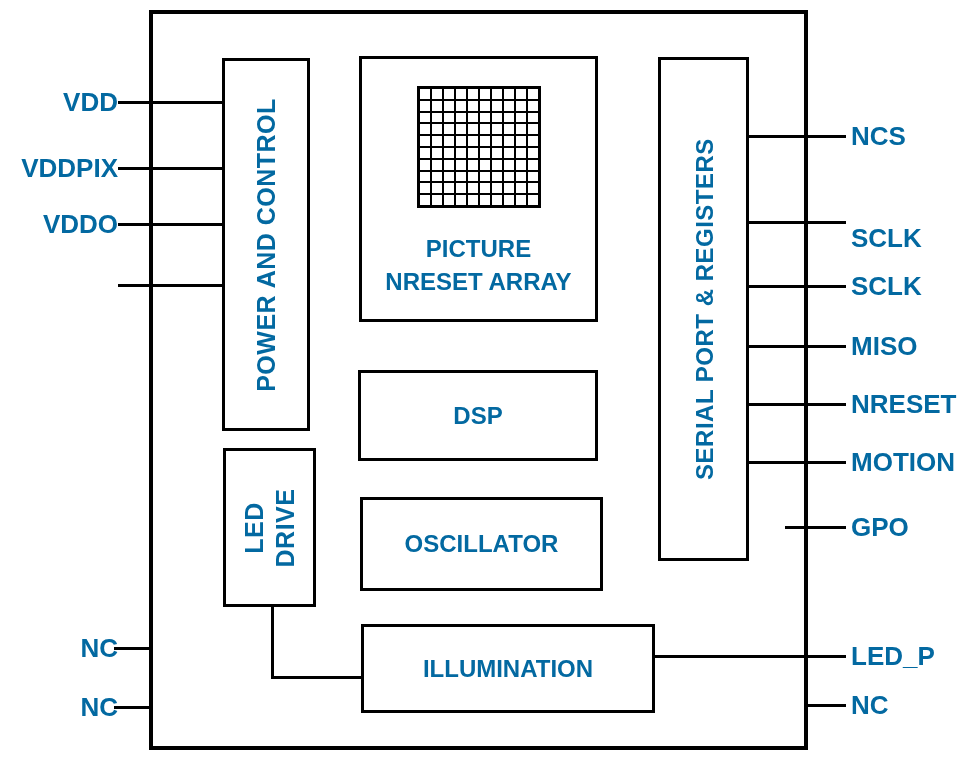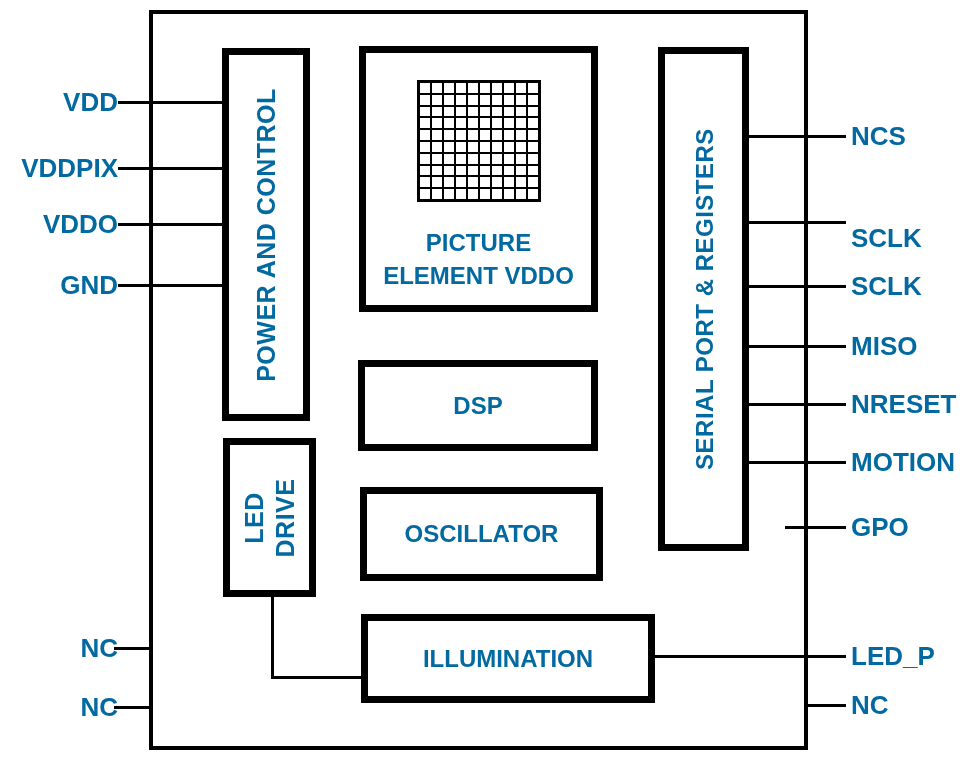--- a/index.html
+++ b/index.html
@@ -19,23 +19,24 @@
     left: 149px; top: 10px;
     width: 659px; height: 740px;
     border: 4px solid #000;
     box-sizing: border-box;
     background: #ffffff;
   }
 
   
   .block {
     position: absolute;
-    border: 7px solid #000000;
+    border: 3px solid #000000;
     box-sizing: border-box;
     background: #ffffff;
+    margin-top: 10px;
   }
   #blk-power        { left: 222px; top: 48px;  width: 88px;  height: 373px; }
   #blk-picture      { left: 359px; top: 46px;  width: 239px; height: 266px; }
   #blk-serial       { left: 658px; top: 47px;  width: 91px;  height: 504px; }
   #blk-dsp          { left: 358px; top: 360px; width: 240px; height: 91px; }
   #blk-oscillator   { left: 360px; top: 487px; width: 243px; height: 94px; }
   #blk-leddrive     { left: 223px; top: 438px; width: 93px;  height: 159px; }
   #blk-illumination { left: 361px; top: 614px; width: 294px; height: 89px; }
 
   .vlabel {
@@ -111,21 +112,20 @@
   <div class="hwire" style="top:101px; left:118px; width:105px;"></div>
   <div class="hwire" style="top:167px; left:118px; width:105px;"></div>
   <div class="hwire" style="top:223px; left:118px; width:105px;"></div>
   <div class="hwire" style="top:284px; left:118px; width:105px;"></div>
   <div class="hwire" style="top:647px; left:114px; width:39px;"></div>
   <div class="hwire" style="top:706px; left:114px; width:39px;"></div>
 
   <div class="pin-label left" style="top:88px;">VDD</div>
   <div class="pin-label left" style="top:154px;">VDDPIX</div>
   <div class="pin-label left" style="top:210px;">VDDO</div>
-  <div class="pin-label left" style="top:271px;">GND</div>
   <div class="pin-label left" style="top:634px;">NC</div>
   <div class="pin-label left" style="top:693px;">NC</div>
 
   <div class="hwire" style="top:135px; left:746px; width:100px;"></div>
   <div class="hwire" style="top:221px; left:746px; width:100px;"></div>
   <div class="hwire" style="top:285px; left:746px; width:100px;"></div>
   <div class="hwire" style="top:345px; left:746px; width:100px;"></div>
   <div class="hwire" style="top:403px; left:746px; width:100px;"></div>
   <div class="hwire" style="top:461px; left:746px; width:100px;"></div>
   <div class="hwire" style="top:526px; left:785px; width:61px;"></div>
@@ -247,21 +247,21 @@
         <div class="cell"></div>
         <div class="cell"></div>
         <div class="cell"></div>
         <div class="cell"></div>
         <div class="cell"></div>
         <div class="cell"></div>
         <div class="cell"></div>
       </div>
     <div class="pea-text">
       <div>PICTURE</div>
-      <div>ELEMENT VDDO</div>
+      <div>NRESET ARRAY</div>
     </div>
   </div>
 
   <div class="block" id="blk-serial">
     <div class="vlabel" style="font-size:24px;">SERIAL PORT &amp; REGISTERS</div>
   </div>
 
   <div class="block" id="blk-dsp">
     <div class="hcenter">DSP</div>
   </div>

